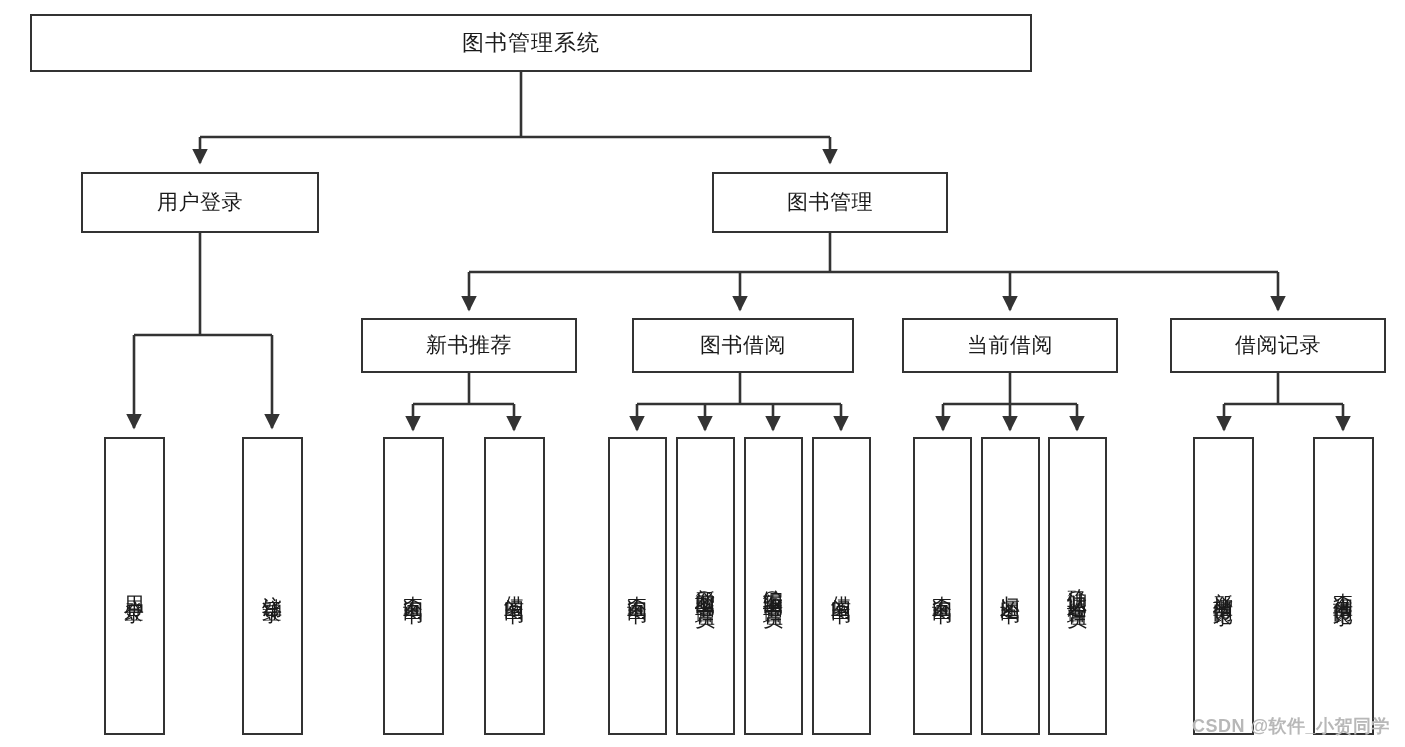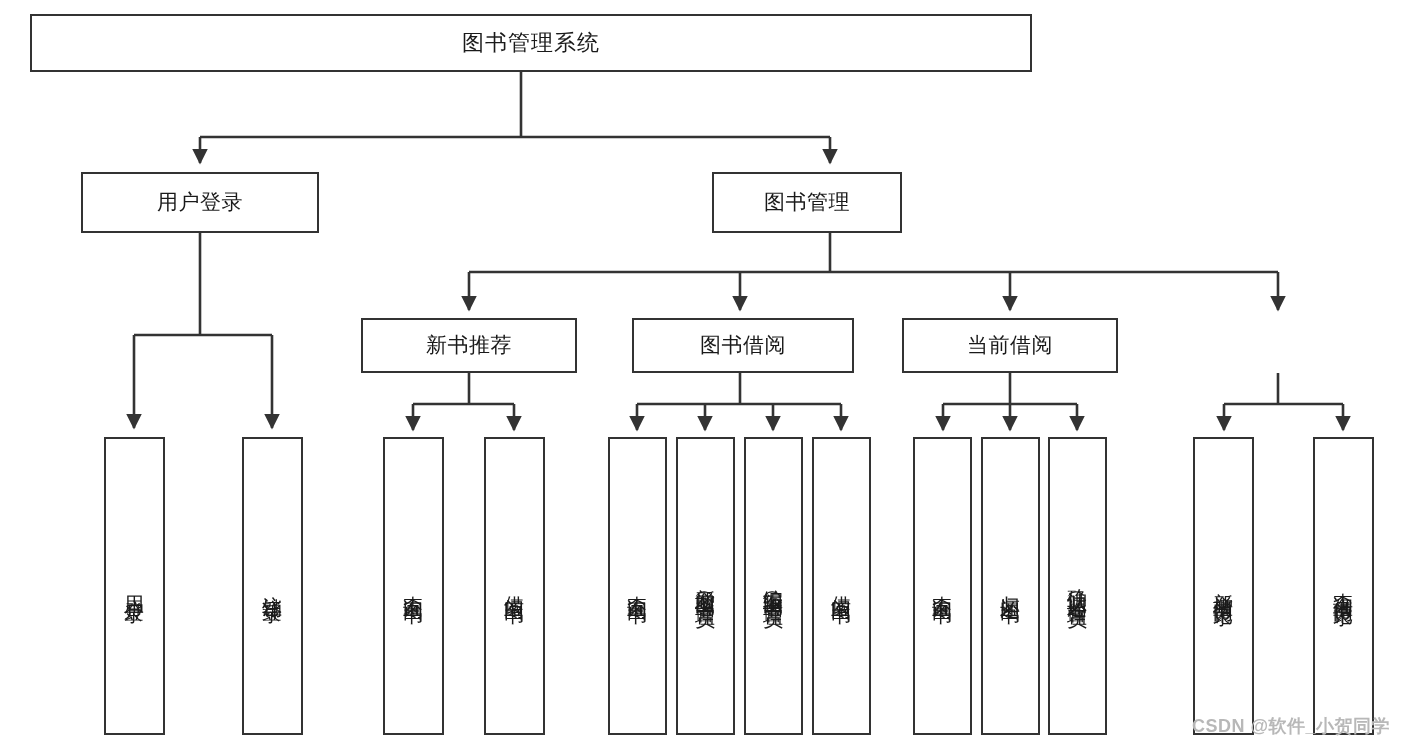--- a/index.html
+++ b/index.html
@@ -126,33 +126,36 @@
     </g>
   </svg>
 
   <div class="node root horiz" style="left:20px; top:14px; width:1002px; height:58px;margin-left:10px;">
     <span class="node-label">图书管理系统</span>
   </div>
 
   <div class="node horiz" style="left:81px; top:172px; width:238px; height:61px;">
     <span class="node-label">用户登录</span>
   </div>
-  <div class="node horiz" style="left:712px; top:172px; width:190px; height:61px;">
+  <div class="node horiz" style="left:712px; top:172px; width:236px; height:61px;">
     <span class="node-label">图书管理</span>
   </div>
 
   <div class="node horiz" style="left:361px; top:318px; width:216px; height:55px;align-items:center;">
     <span class="node-label">新书推荐</span>
   </div>
   <div class="node horiz" style="left:632px; top:318px; width:222px; height:55px;">
     <span class="node-label">图书借阅</span>
   </div>
   <div class="node horiz" style="left:902px; top:318px; width:216px; height:55px;">
     <span class="node-label">当前借阅</span>
   </div>
+  <div class="node horiz" style="left:1170px; top:318px; width:216px; height:55px;">
+    <span class="node-label">借阅记录</span>
+  </div>
 
   <div class="node vert" style="left:104px; top:437px; width:61px; height:298px;">
     <span class="node-label">用户登录</span>
   </div>
   <div class="node vert" style="left:242px; top:437px; width:61px; height:298px;">
     <span class="node-label">注销登录</span>
   </div>
 
   <div class="node vert" style="left:383px; top:437px; width:61px; height:298px;">
     <span class="node-label">查询图书</span>

